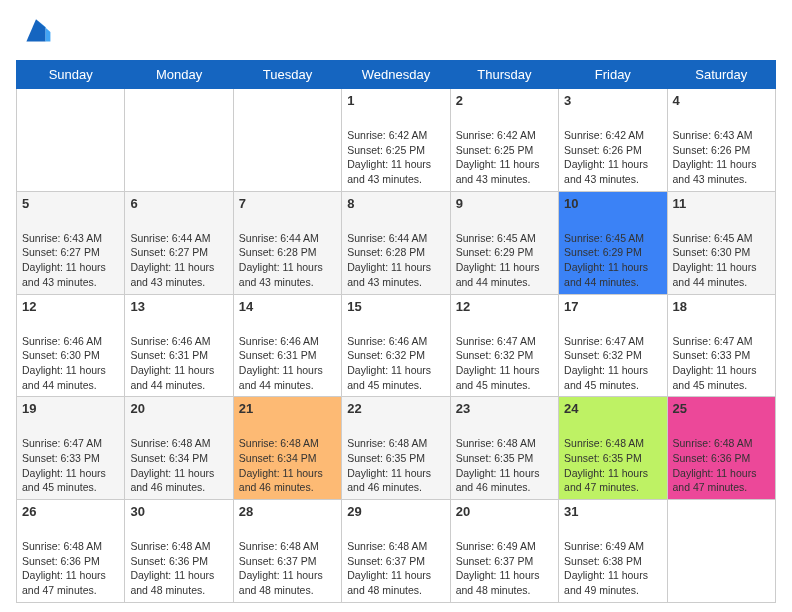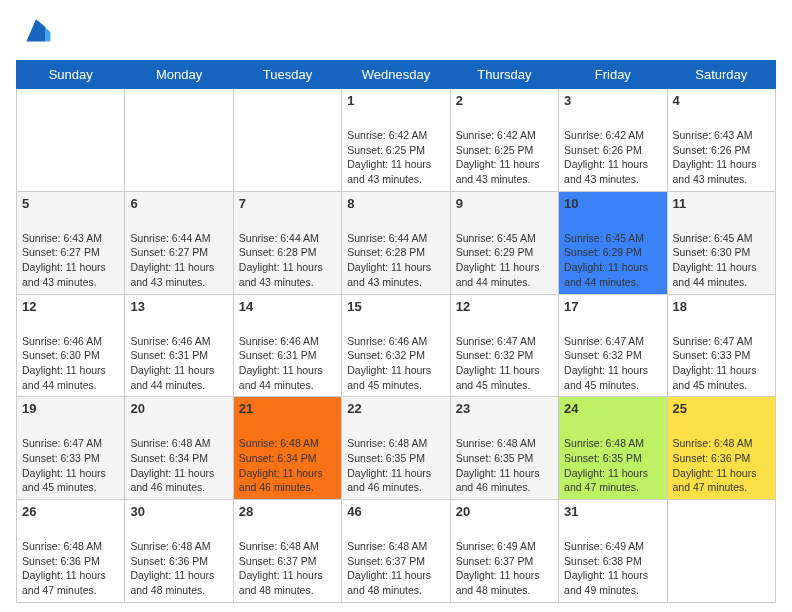--- a/index.html
+++ b/index.html
@@ -244,21 +244,21 @@
           <div class="day-info" style="white-space: pre-line;">Sunrise: 6:47 AM
 Sunset: 6:33 PM
 Daylight: 11 hours and 45 minutes.</div>
         </td>
         <td style="background: rgb(245, 245, 245);">
           <div class="day-number">20</div>
           <div class="day-info" style="white-space: pre-line;">Sunrise: 6:48 AM
 Sunset: 6:34 PM
 Daylight: 11 hours and 46 minutes.</div>
         </td>
-        <td style="background: #f97316;">
+        <td style="background: #fdba74;">
           <div class="day-number">21</div>
           <div class="day-info" style="white-space: pre-line;">Sunrise: 6:48 AM
 Sunset: 6:34 PM
 Daylight: 11 hours and 46 minutes.</div>
         </td>
         <td style="background: rgb(245, 245, 245);">
           <div class="day-number">22</div>
           <div class="day-info" style="white-space: pre-line;">Sunrise: 6:48 AM
 Sunset: 6:35 PM
 Daylight: 11 hours and 46 minutes.</div>
@@ -268,21 +268,21 @@
           <div class="day-info" style="white-space: pre-line;">Sunrise: 6:48 AM
 Sunset: 6:35 PM
 Daylight: 11 hours and 46 minutes.</div>
         </td>
         <td style="background: #bef264;">
           <div class="day-number">24</div>
           <div class="day-info" style="white-space: pre-line;">Sunrise: 6:48 AM
 Sunset: 6:35 PM
 Daylight: 11 hours and 47 minutes.</div>
         </td>
-        <td style="background: #fde047;">
+        <td style="background: #ec4899;">
           <div class="day-number">25</div>
           <div class="day-info" style="white-space: pre-line;">Sunrise: 6:48 AM
 Sunset: 6:36 PM
 Daylight: 11 hours and 47 minutes.</div>
         </td>
       </tr>
       <tr>
         <td>
           <div class="day-number">26</div>
           <div class="day-info" style="white-space: pre-line;">Sunrise: 6:48 AM
@@ -295,21 +295,21 @@
 Sunset: 6:36 PM
 Daylight: 11 hours and 48 minutes.</div>
         </td>
         <td>
           <div class="day-number">28</div>
           <div class="day-info" style="white-space: pre-line;">Sunrise: 6:48 AM
 Sunset: 6:37 PM
 Daylight: 11 hours and 48 minutes.</div>
         </td>
         <td>
-          <div class="day-number">46</div>
+          <div class="day-number">29</div>
           <div class="day-info" style="white-space: pre-line;">Sunrise: 6:48 AM
 Sunset: 6:37 PM
 Daylight: 11 hours and 48 minutes.</div>
         </td>
         <td>
           <div class="day-number">20</div>
           <div class="day-info" style="white-space: pre-line;">Sunrise: 6:49 AM
 Sunset: 6:37 PM
 Daylight: 11 hours and 48 minutes.</div>
         </td>

